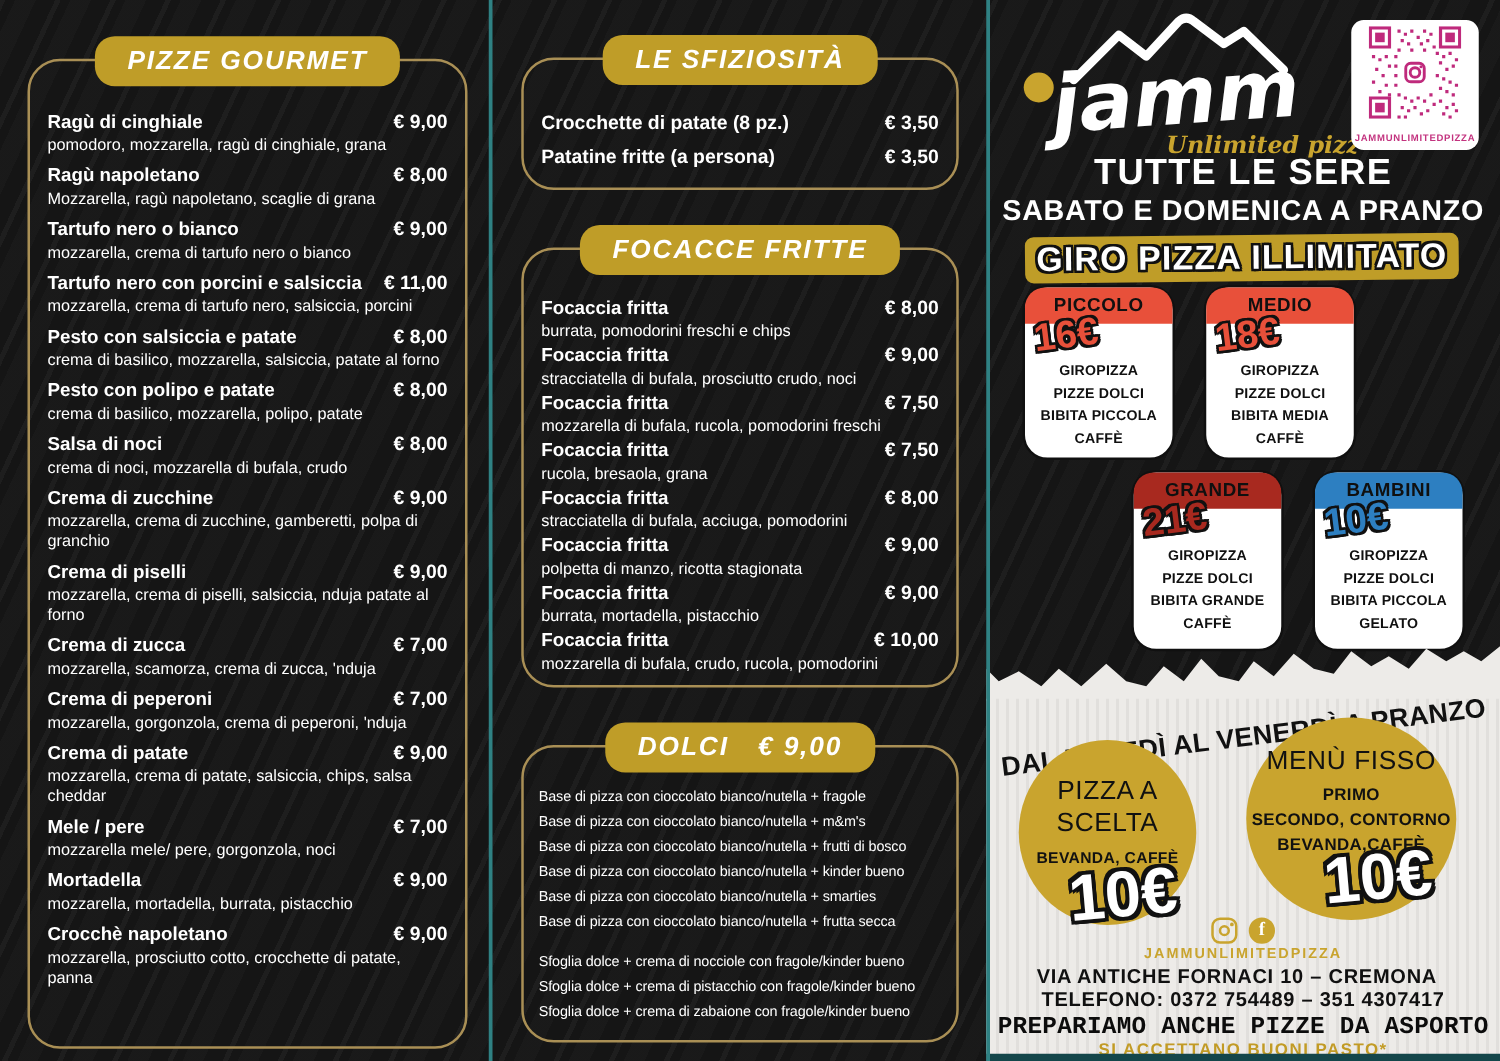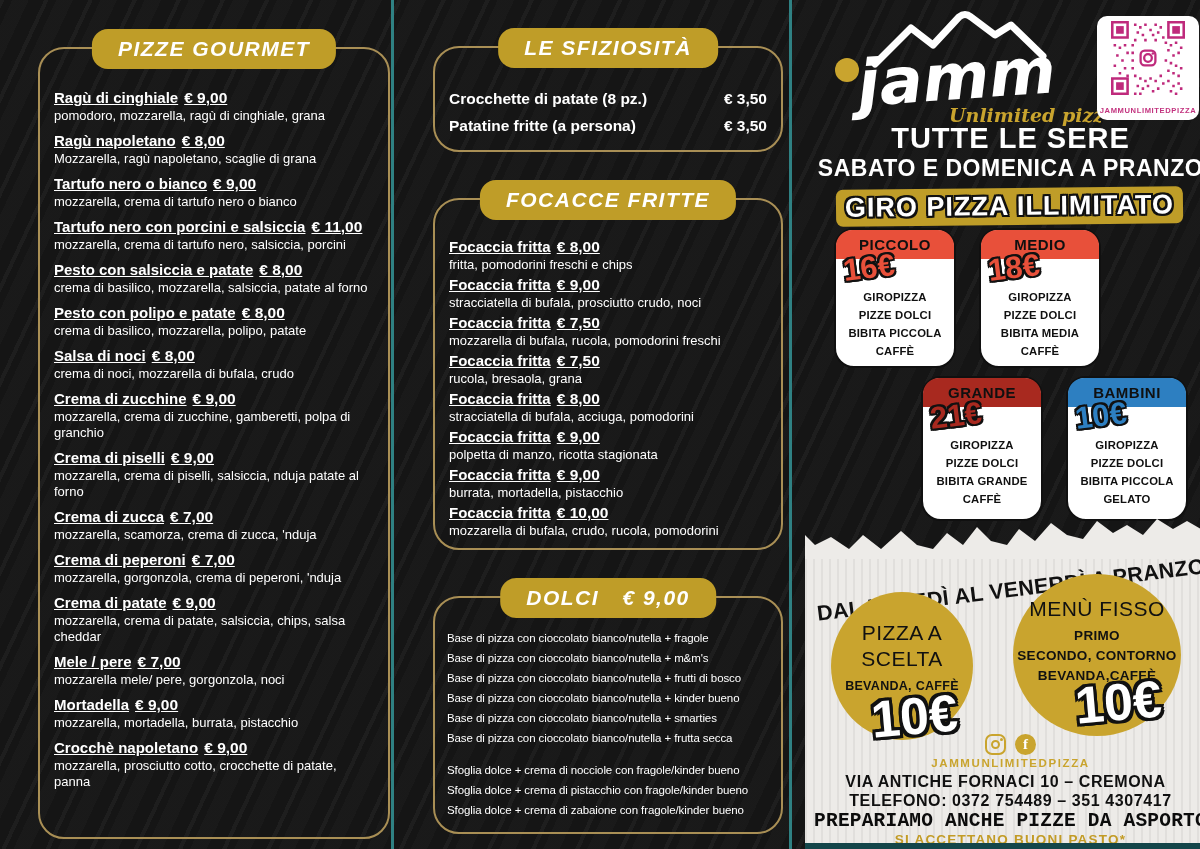--- a/index.html
+++ b/index.html
@@ -1,35 +1,35 @@
 <!DOCTYPE html>
 <html><head>
 <meta charset="utf-8">
 <style>
   html,body{margin:0;padding:0;background:#0b0b0b;}
   .poster{position:relative;width:1200px;height:849px;overflow:hidden;
     font-family:"Liberation Sans","DejaVu Sans",sans-serif;color:#fff;
     background:repeating-linear-gradient(115deg, rgba(255,255,255,.04) 0 4px, transparent 4px 11px, rgba(255,255,255,.018) 11px 26px, transparent 26px 40px),#151515;}
-  .panel{position:absolute;top:0;height:849px;margin-left:16px;}
+  .panel{position:absolute;top:0;height:849px;}
   .panel-left{left:0;width:391px;}
   .panel-mid{left:394px;width:395px;}
   .panel-right{left:789px;width:411px;}
   .divider{position:absolute;top:0;bottom:0;width:3px;background:#2f8183;z-index:5;}
   .d1{left:391px;} .d2{left:789px;}
 
   .box{position:absolute;border:2px solid #a98f55;border-radius:26px;box-sizing:border-box;}
   .pill{position:absolute;top:-20px;left:50%;transform:translateX(-50%);
     background:#bf9d28;color:#fff;font-weight:800;font-style:italic;
     font-size:21px;letter-spacing:1.5px;padding:8px 26px;border-radius:16px;white-space:nowrap;z-index:2;}
   .pill .pill-price{margin-left:16px;}
 
   
   .gourmet-box{left:22px;top:47px;width:352px;height:792px;padding:40px 14px 8px;}
   .mi{margin-bottom:8px;}
-  .mi-row{display:flex;justify-content:flex-start;align-items:baseline;gap:6px;text-decoration:underline;}
+  .mi-row{display:flex;justify-content:space-between;align-items:baseline;gap:6px;}
   .mi-name{font-size:15px;font-weight:bold;line-height:18px;}
   .mi-price{font-size:15.5px;font-weight:bold;white-space:nowrap;}
   .mi-desc{font-size:13px;line-height:16px;margin-top:1px;}
 
   
   .sfiz-box{left:23px;top:46px;width:350px;height:106px;padding:42px 14px 6px;}
   .srow{display:flex;justify-content:space-between;font-weight:bold;font-size:15.5px;margin-bottom:9px;}
   .foc-box{left:23px;top:198px;width:350px;height:352px;padding:38px 14px 6px;}
   .foc-box .mi{margin-bottom:3px;}
   .dolci-box{left:23px;top:596px;width:350px;height:238px;padding:30px 8px 6px;}
@@ -249,21 +249,21 @@
       <div class="pill">
         <span>FOCACCE FRITTE</span>
       </div>
       <div>
 
           <div class="mi">
             <div class="mi-row">
               <span class="mi-name">Focaccia fritta</span>
               <span class="mi-price">€ 8,00</span>
             </div>
-            <div class="mi-desc">fritta, pomodorini freschi e chips</div>
+            <div class="mi-desc">burrata, pomodorini freschi e chips</div>
           </div>
 
           <div class="mi">
             <div class="mi-row">
               <span class="mi-name">Focaccia fritta</span>
               <span class="mi-price">€ 9,00</span>
             </div>
             <div class="mi-desc">stracciatella di bufala, prosciutto crudo, noci</div>
           </div>
 

